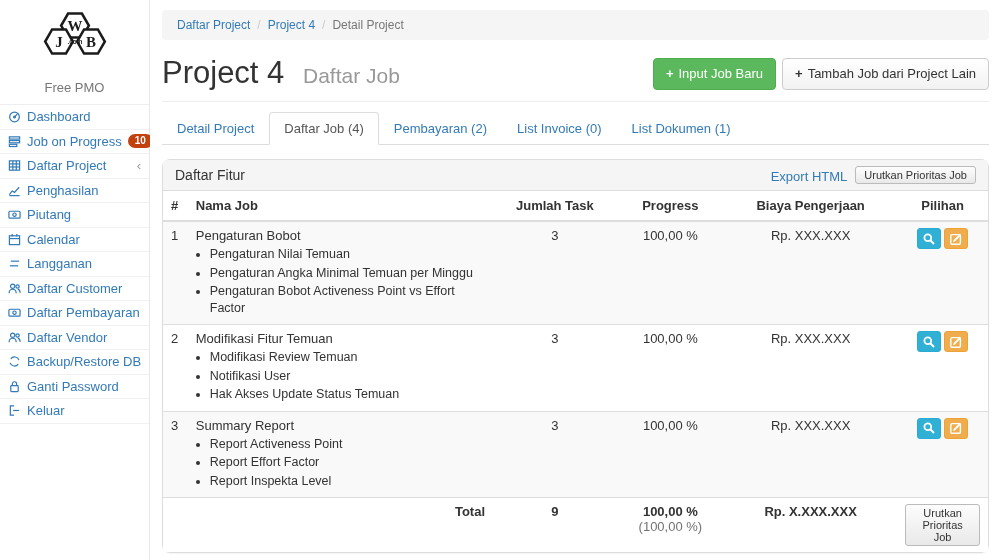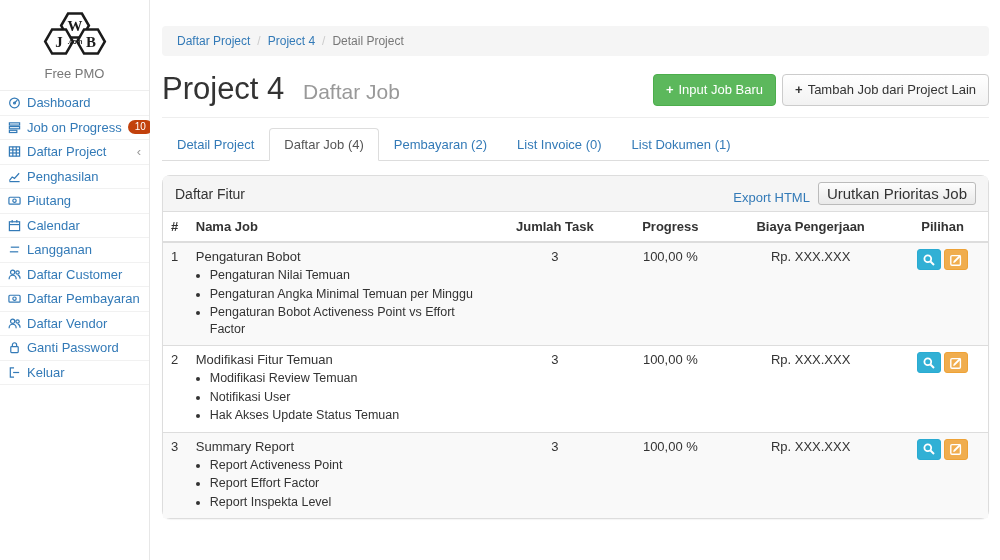--- a/index.html
+++ b/index.html
@@ -7,39 +7,39 @@
   body {
     font-family: "Liberation Sans", sans-serif;
     font-size: 13px; color: #333; background: #fff;
   }
   .app { display: flex; width: 1000px; height: 560px; }
 
   
   .sidebar { width: 150px; flex: 0 0 150px; background: #fff; border-right: 1px solid #e7e7e7; }
   .brand { text-align: center; padding-top: 8px; }
   .brand svg { display: inline-block; }
-  .brand-name { color: #777; font-size: 13px; margin: 5px 0 9px; }
+  .brand-name { color: #777; font-size: 13px; margin: 19px 0 9px; }
   .menu { border-top: 1px solid #eee; }
   .menu-item {
     display: flex; align-items: center; gap: 6px;
     padding: 4px 8px; height: 24.5px;
     border-bottom: 1px solid #f1f1f1;
     color: #337ab7; cursor: pointer; font-size: 13px;
     white-space: nowrap;
   }
   .menu-item .mi { width: 13px; height: 13px; flex: 0 0 13px; }
   .badge-pill {
     margin-left: auto; background: #c2410c; color: #fff;
-    font-size: 10px; font-weight: normal; padding: 2px 7px;
+    font-size: 10px; font-weight: bold; padding: 2px 7px;
     border-radius: 10px; line-height: 1;
   }
   .chevron { margin-left: auto; color: #999; font-size: 13px; }
 
   
-  .content { flex: 1; padding: 26px 11px 0 12px; background: #fff; min-width: 0; }
+  .content { flex: 1; padding: 10px 11px 0 12px; background: #fff; min-width: 0; }
 
   .breadcrumb {
     background: #f5f5f5; border-radius: 4px; padding: 8px 15px;
     font-size: 12px; color: #777; margin-bottom: 9px;
   }
   .crumb { color: #337ab7; text-decoration: none; }
   .crumb.current { color: #777; }
   .crumb + .crumb::before { content: "/"; color: #ccc; padding: 0 7px; }
 
   .page-header { position: relative; border-bottom: 1px solid #eee; padding: 6px 0 10px; margin-bottom: 10px; }
@@ -49,21 +49,21 @@
   .btn {
     display: inline-flex; align-items: center; gap: 5px;
     padding: 6px 12px; font-size: 13px; line-height: 1.42;
     border-radius: 4px; border: 1px solid #ccc; background: #fff; color: #333;
     cursor: pointer; white-space: nowrap; font-family: inherit;
   }
   .btn .plus { font-weight: bold; }
   .btn-success { background: #5cb85c; border-color: #4cae4c; color: #fff; }
   .btn-default { background: linear-gradient(#fff, #f2f2f2); border-color: #ccc; color: #333; }
   .btn-xs {
-    padding: 2px 8px; font-size: 15px; border-radius: 3px;
+    padding: 2px 8px; font-size: 11px; border-radius: 3px;
     background: linear-gradient(#fdfdfd, #e9e9e9); border: 1px solid #bbb; color: #333;
   }
 
   
   .tabs { display: flex; border-bottom: 1px solid #ddd; margin-bottom: 14px; }
   .tab {
     padding: 8px 14px; color: #337ab7; font-size: 13px; cursor: pointer;
     border: 1px solid transparent; margin-bottom: -1px; border-radius: 4px 4px 0 0;
     text-decoration: none;
   }
@@ -256,20 +256,26 @@
         <svg class="mi">
             <use href="#i-money"></use>
           </svg>
         <span>Daftar Pembayaran</span>
       </div>
       <div class="menu-item">
         <svg class="mi">
             <use href="#i-users"></use>
           </svg>
         <span>Daftar Vendor</span>
+      </div>
+      <div class="menu-item">
+        <svg class="mi">
+            <use href="#i-refresh"></use>
+          </svg>
+        <span>Backup/Restore DB</span>
       </div>
       <div class="menu-item">
         <svg class="mi">
             <use href="#i-lock"></use>
           </svg>
         <span>Ganti Password</span>
       </div>
       <div class="menu-item">
         <svg class="mi">
             <use href="#i-sign-out"></use>
@@ -404,18 +410,29 @@
                   <svg width="14" height="14">
                     <use href="#i-search"></use>
                   </svg>
                 </span><span class="icon-btn edit">
                   <svg width="14" height="14">
                     <use href="#i-pencil-square"></use>
                   </svg>
                 </span>
             </td>
           </tr>
+          <tr class="total-row">
+            <td class="l"></td>
+            <td class="total-label">Total</td>
+            <td>9</td>
+            <td>
+              <span>100,00 %</span>
+              <span class="muted-paren">(100,00 %)</span>
+            </td>
+            <td>Rp. X.XXX.XXX</td>
+            <td><button class="btn-xs">Urutkan Prioritas Job</button></td>
+          </tr>
         </tbody>
       </table>
     </section>
 
   </main>
 </div>
 
 </body></html>

